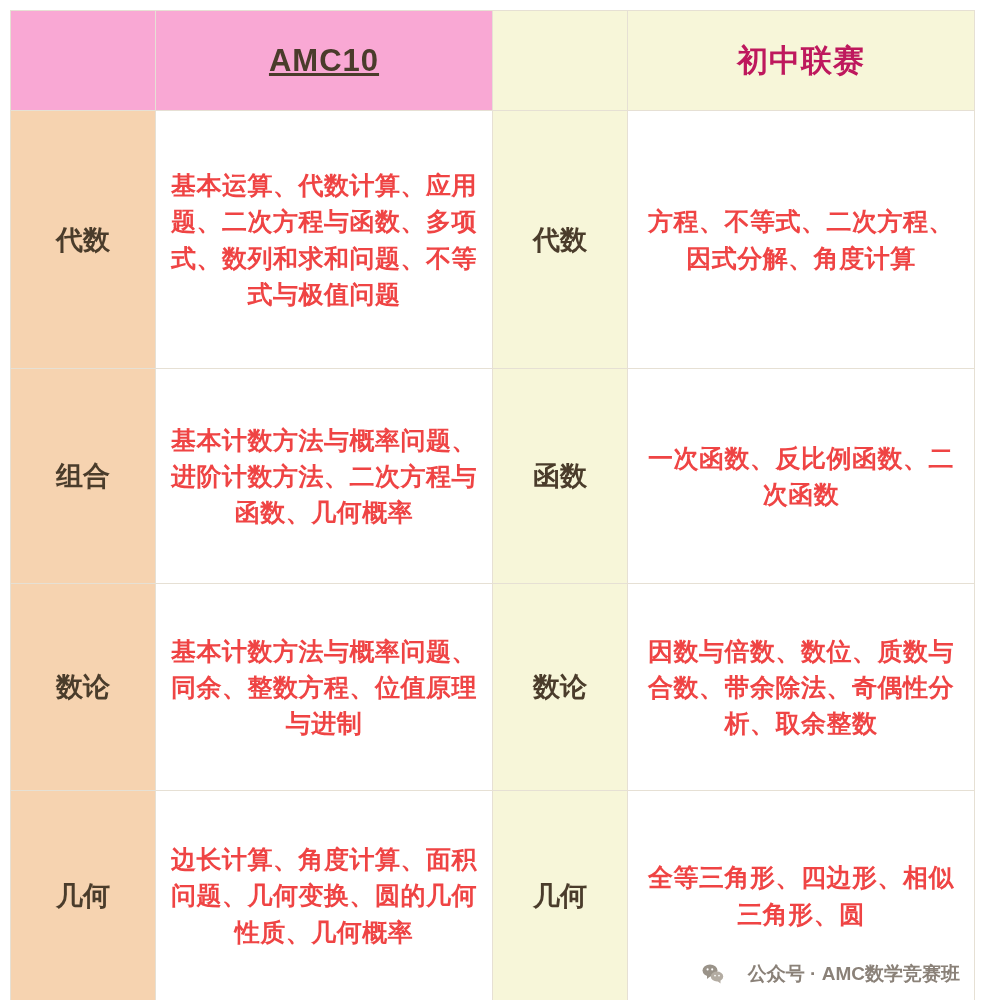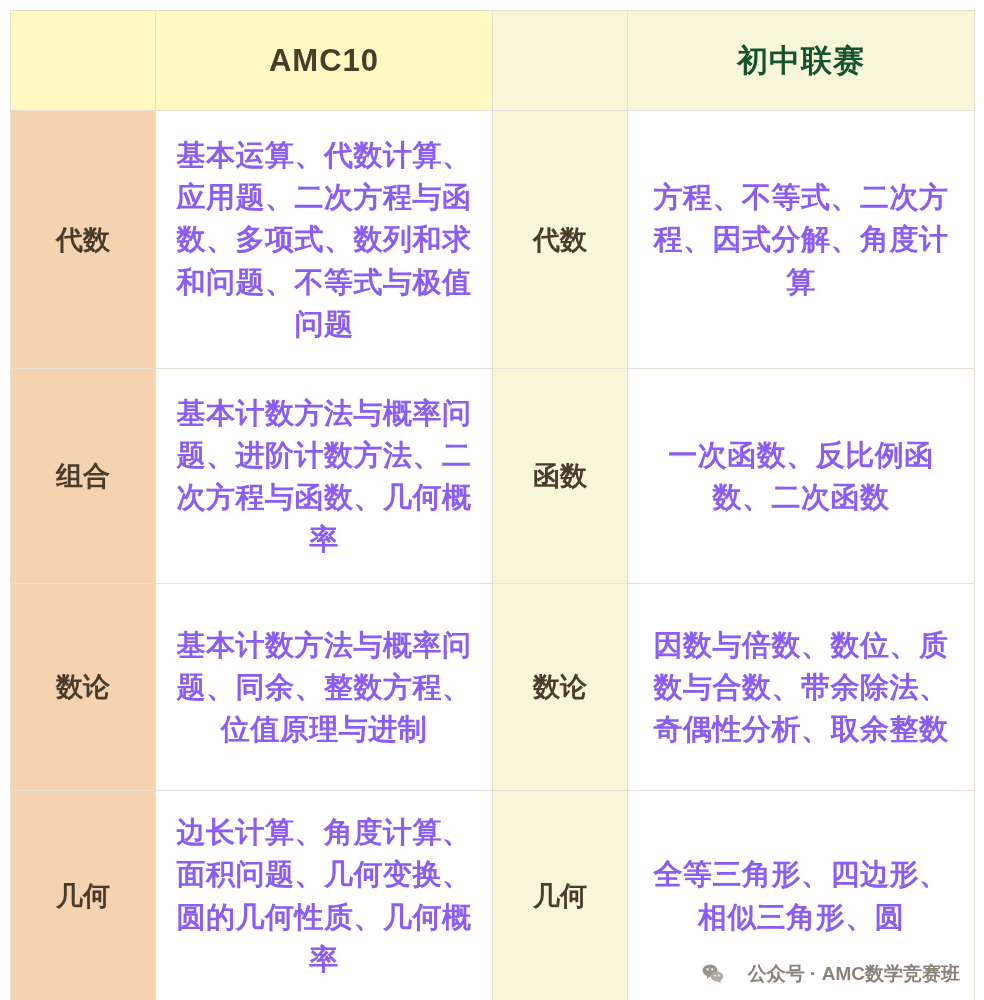--- a/index.html
+++ b/index.html
@@ -33,51 +33,52 @@
     text-align: center;
     padding: 10px 12px;
     box-sizing: border-box;
   }
   col.c1 { width: 145px; }
   col.c2 { width: 337px; }
   col.c3 { width: 135px; }
   col.c4 { width: 347px; }
 
   th.head-left {
-    background: #fef9c3;
+    background: #f9a8d4;
     color: #4a3c2b;
     font-size: 31px;
     font-weight: bold;
     height: 100px;
     letter-spacing: 1px;
+    text-decoration: underline;
   }
   th.head-right {
     background: #f7f6d9;
-    color: #14532d;
+    color: #be185d;
     font-size: 31px;
     font-weight: bold;
     height: 100px;
     letter-spacing: 1px;
   }
   td.cat-left {
     background: #f6d3b0;
     color: #4a3c2b;
     font-size: 27px;
     font-weight: bold;
   }
   td.cat-right {
     background: #f7f6d9;
     color: #4a3c2b;
     font-size: 27px;
     font-weight: bold;
   }
   td.body-cell {
     background: #ffffff;
-    color: #8b5cf6;
-    font-size: 29px;
+    color: #ef4444;
+    font-size: 25px;
     line-height: 1.45;
     font-weight: bold;
     letter-spacing: 0.5px;
   }
   .r1 { height: 258px; }
   .r2 { height: 215px; }
   .r3 { height: 207px; }
   .r4 { height: 210px; }
 
   .watermark {

